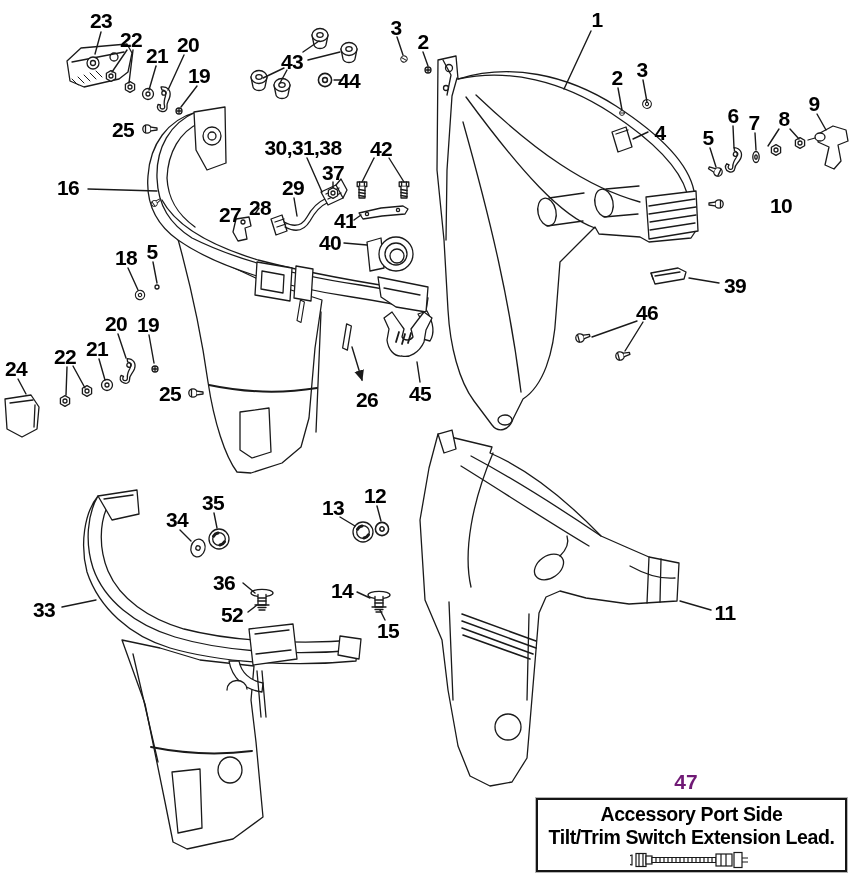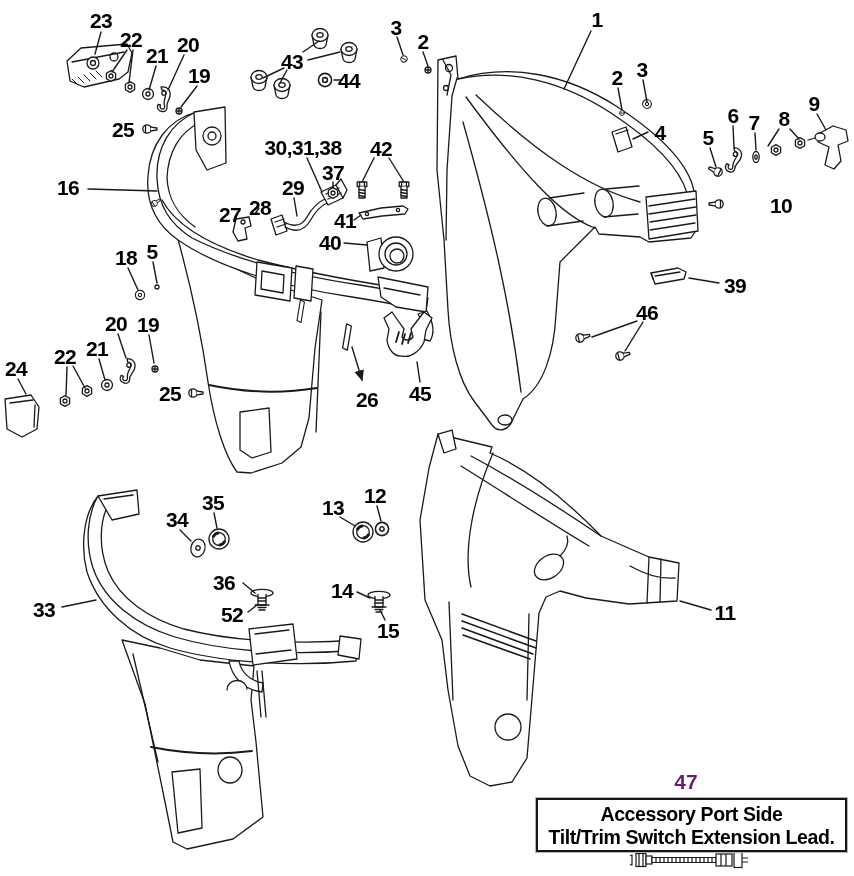--- a/index.html
+++ b/index.html
@@ -11,21 +11,21 @@
   .callout{
     position:absolute;transform:translate(-50%,-50%);
     font-weight:700;font-size:21px;line-height:1;color:#000;
     letter-spacing:-0.6px;white-space:nowrap;user-select:none;
   }
   .note47{
     position:absolute;left:686px;top:782px;transform:translate(-50%,-50%);
     font-weight:700;font-size:21px;color:#701a75;
   }
   .note-box{
-    position:absolute;left:536px;top:798px;width:311px;height:54px;
+    position:absolute;left:536px;top:798px;width:311px;height:74px;
     box-sizing:border-box;border:2px solid #151515;outline:1px solid #b5b5b5;
     background:#fff;text-align:center;padding-top:3px;
   }
   .note-line{font-weight:700;font-size:19.5px;line-height:23px;color:#000;letter-spacing:-0.4px;white-space:nowrap;}
   .lead-icon{display:block;margin:1px auto 0 auto;}
 </style>
 </head>
 <body>
 
 <div class="stage">

